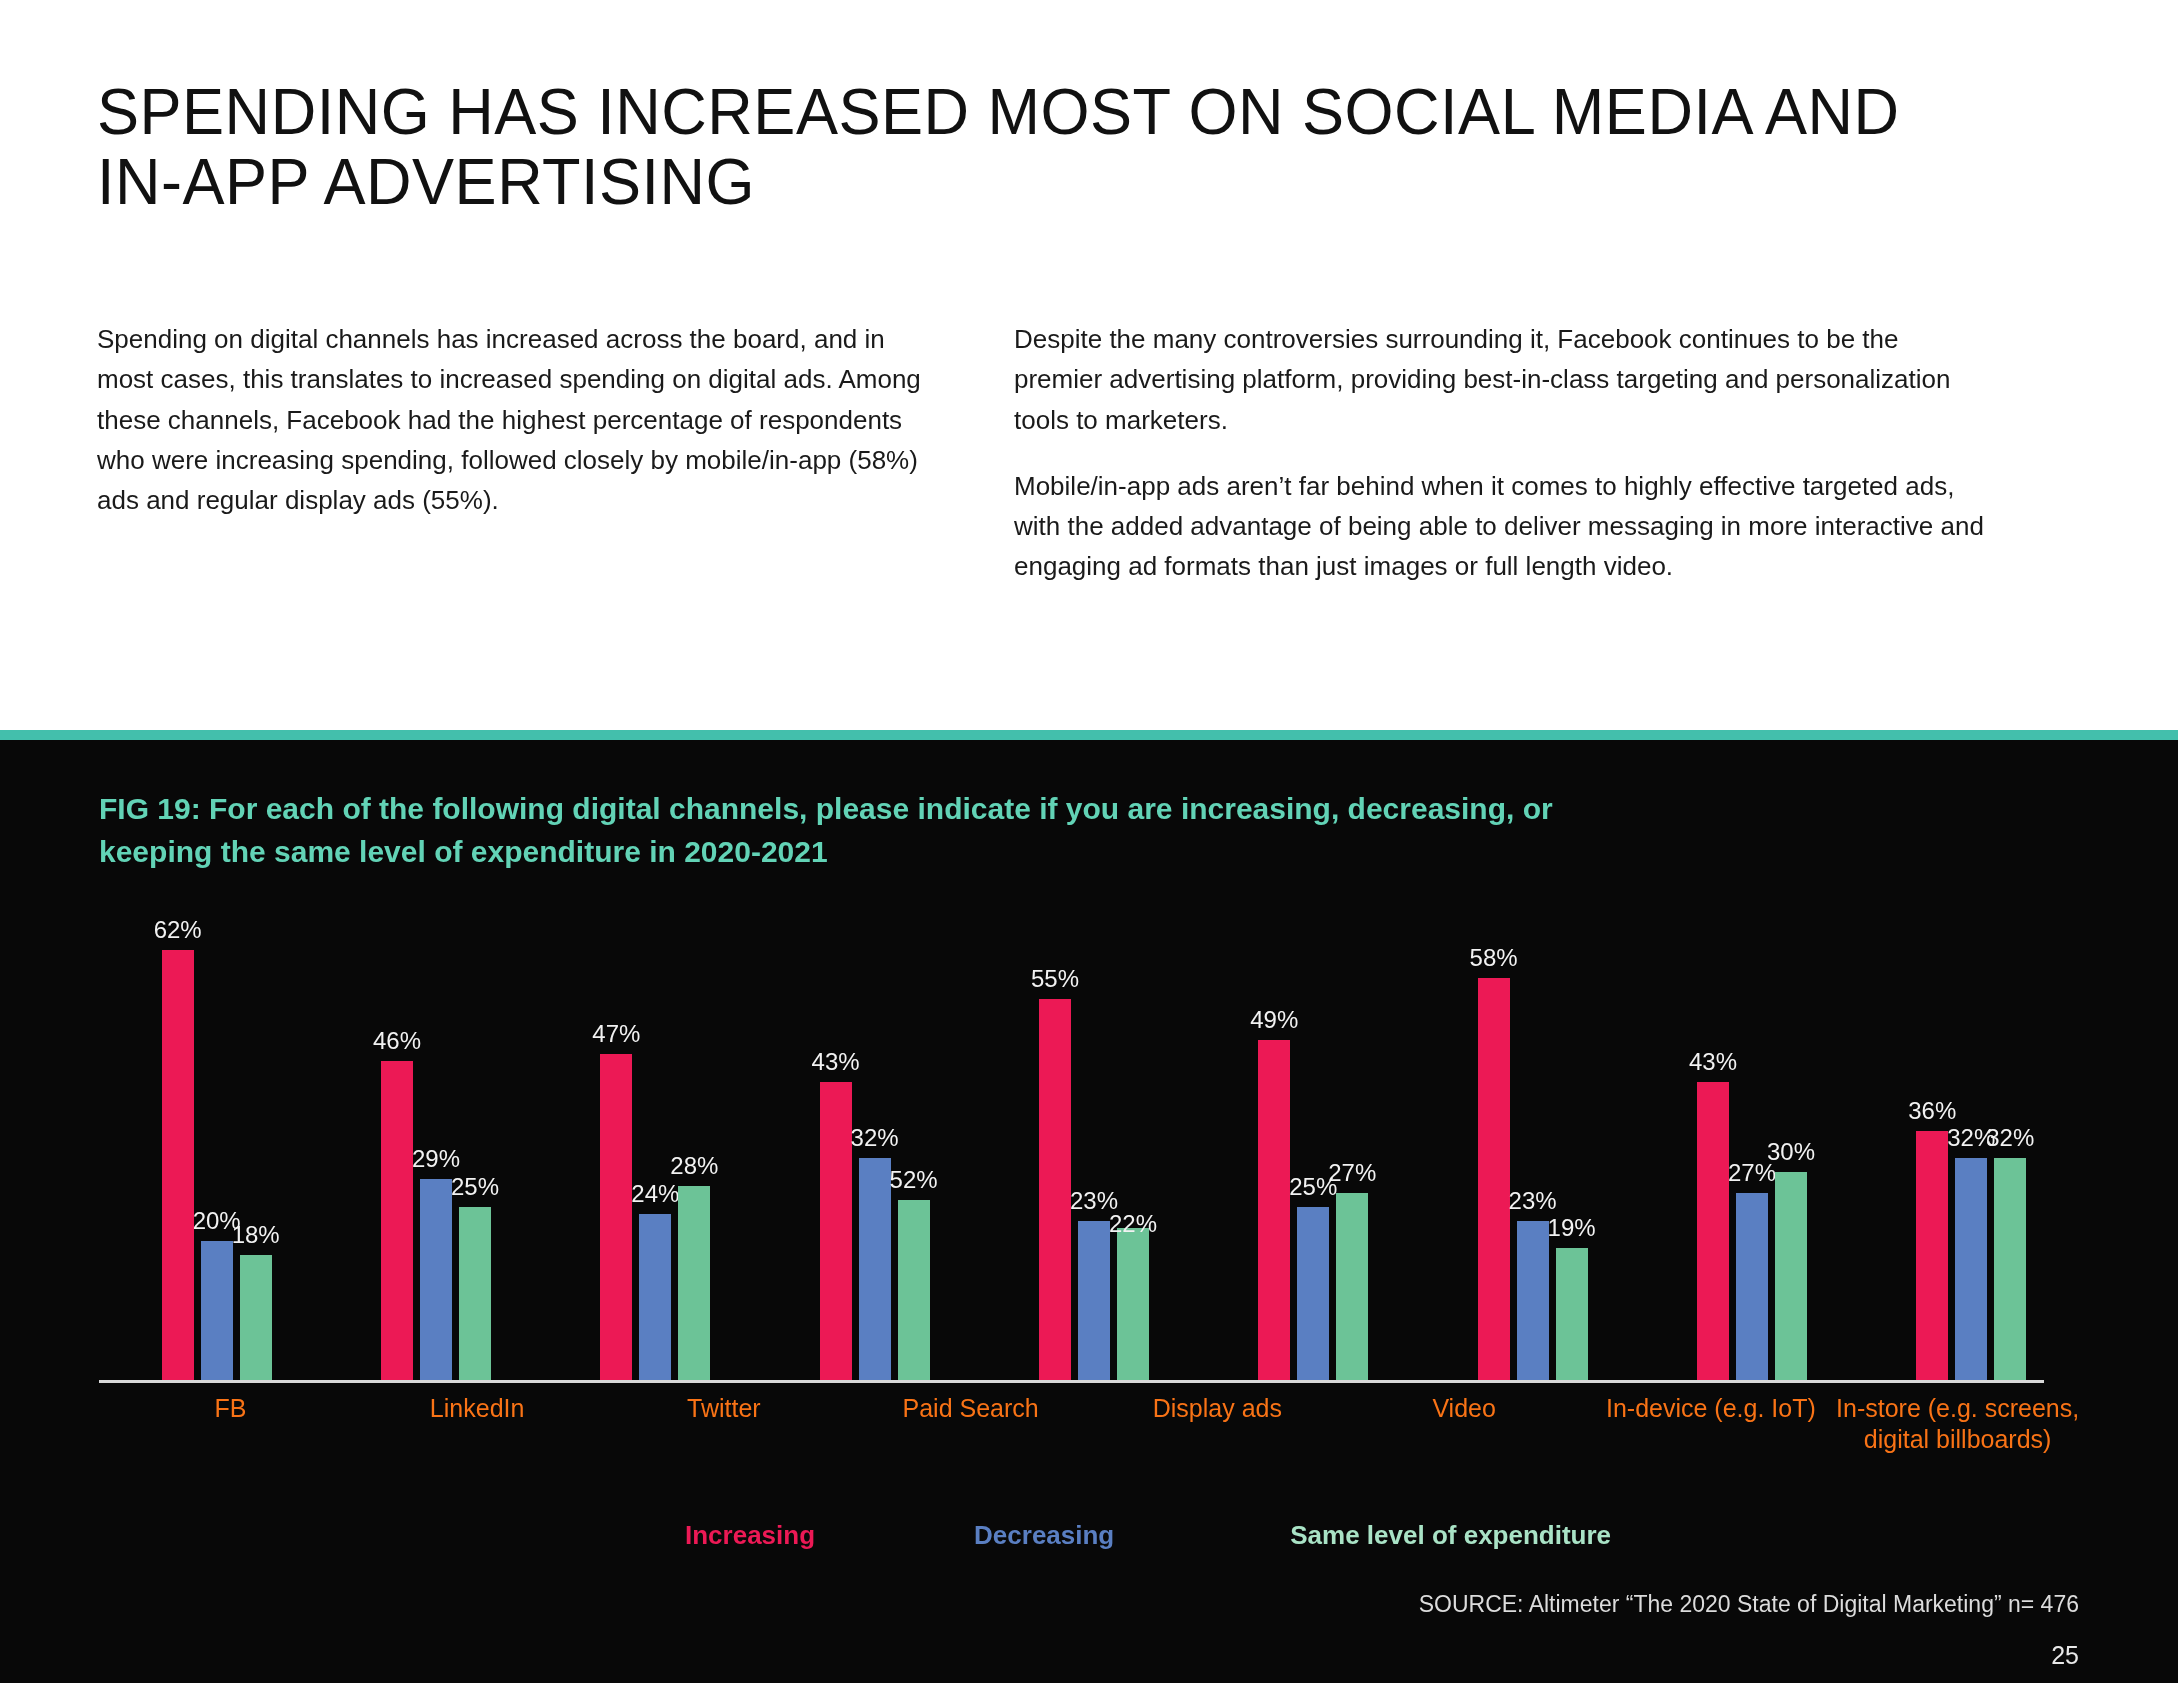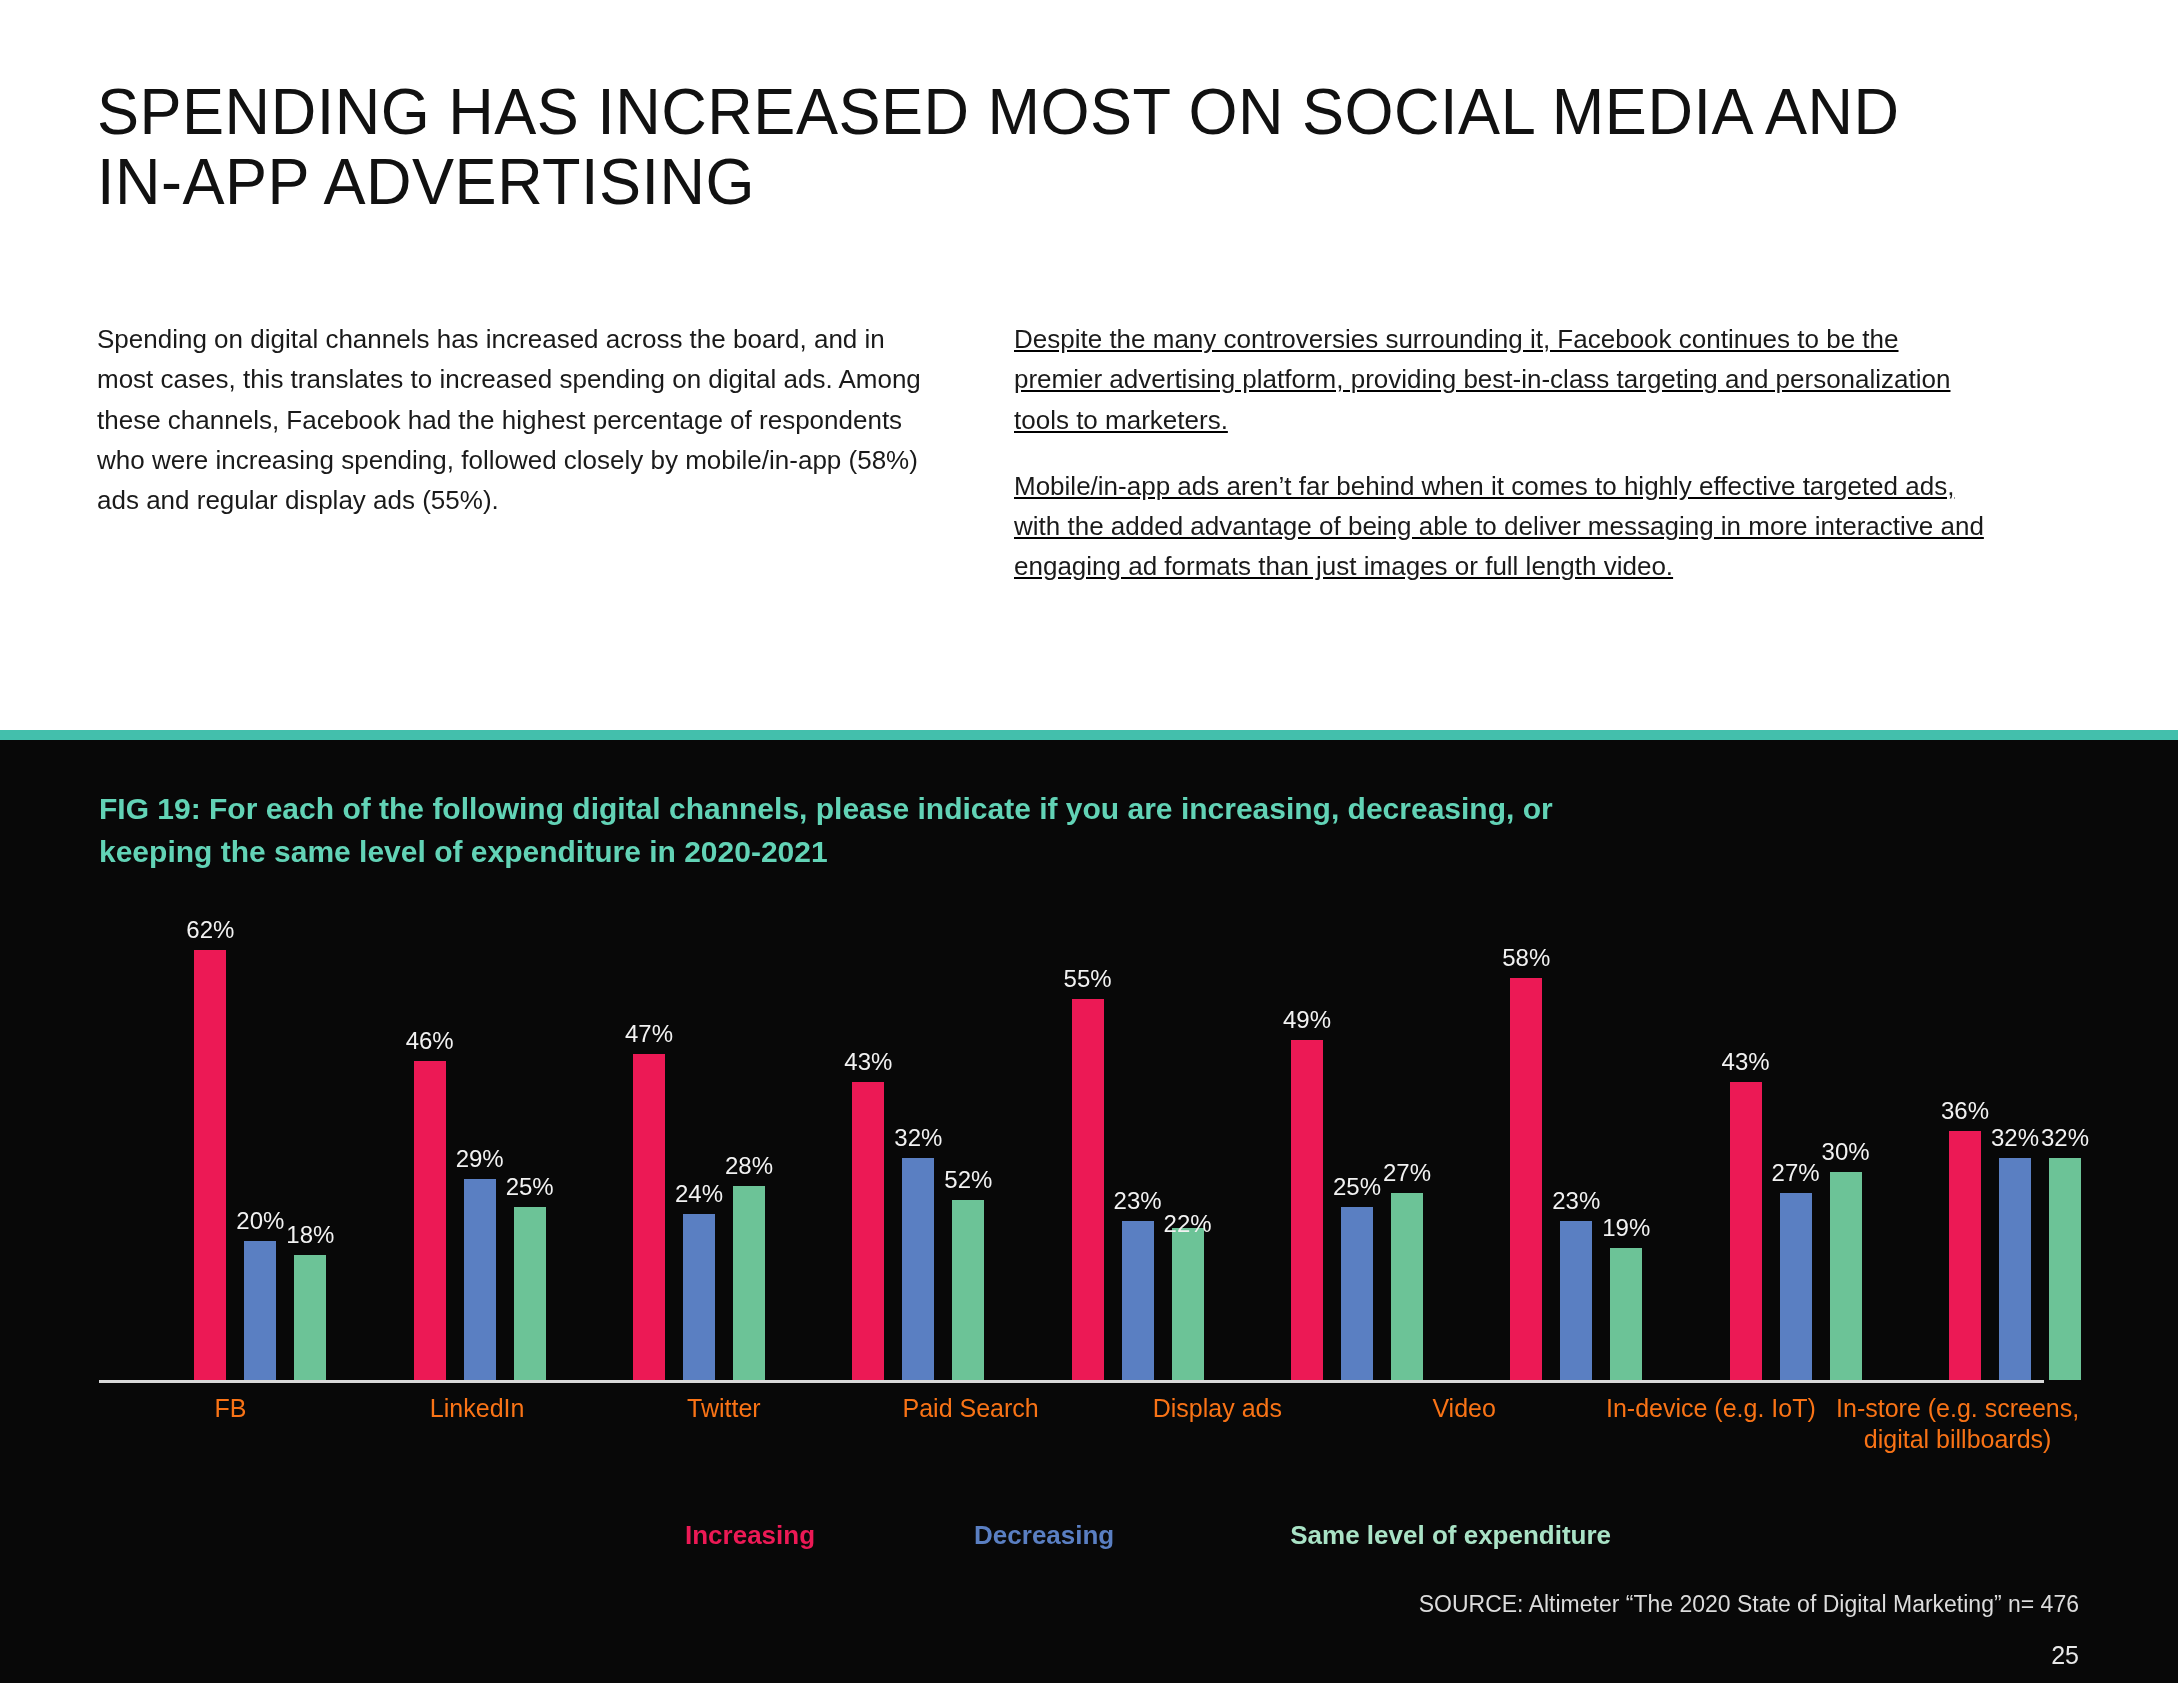--- a/index.html
+++ b/index.html
@@ -20,21 +20,21 @@
     font-weight: 300;
     letter-spacing: 0.5px;
     color: #111111;
     font-family: "Liberation Sans", sans-serif;
     transform: scaleX(0.97);
     transform-origin: left top;
   }
 
   .cols { position: absolute; left: 97px; top: 319px; width: 1990px; display: flex; gap: 85px; }
   .col { width: 832px; }
-  .col.right { width: 970px; text-decoration: underline; }
+  .col.right { width: 970px; }
   .col p {
     font-size: 26px;
     line-height: 1.55;
     color: #1a1a1a;
     margin-bottom: 26px;
   }
   .col p:last-child { margin-bottom: 0; }
 
   
   .teal-band {
@@ -67,23 +67,23 @@
   }
   .axis-line {
     position: absolute; left: 0; top: 450px; width: 1945px; height: 3px;
     background: #d9d9d9;
   }
   .group {
     position: relative;
     height: 100%;
     display: flex;
     align-items: flex-end;
-    gap: 18px;
+    gap: 7px;
     flex: 1 1 0;
-    justify-content: flex-end;
+    justify-content: center;
   }
   .bar-wrap { position: relative; width: 32px; height: 100%; display: flex; align-items: flex-end; }
   .bar { width: 32px; }
   .bar.increasing { background: #EC1955; }
   .bar.decreasing { background: #5A7FC2; }
   .bar.same { background: #6CC397; }
   .bar-label {
     position: absolute;
     left: 50%;
     transform: translateX(-50%);

